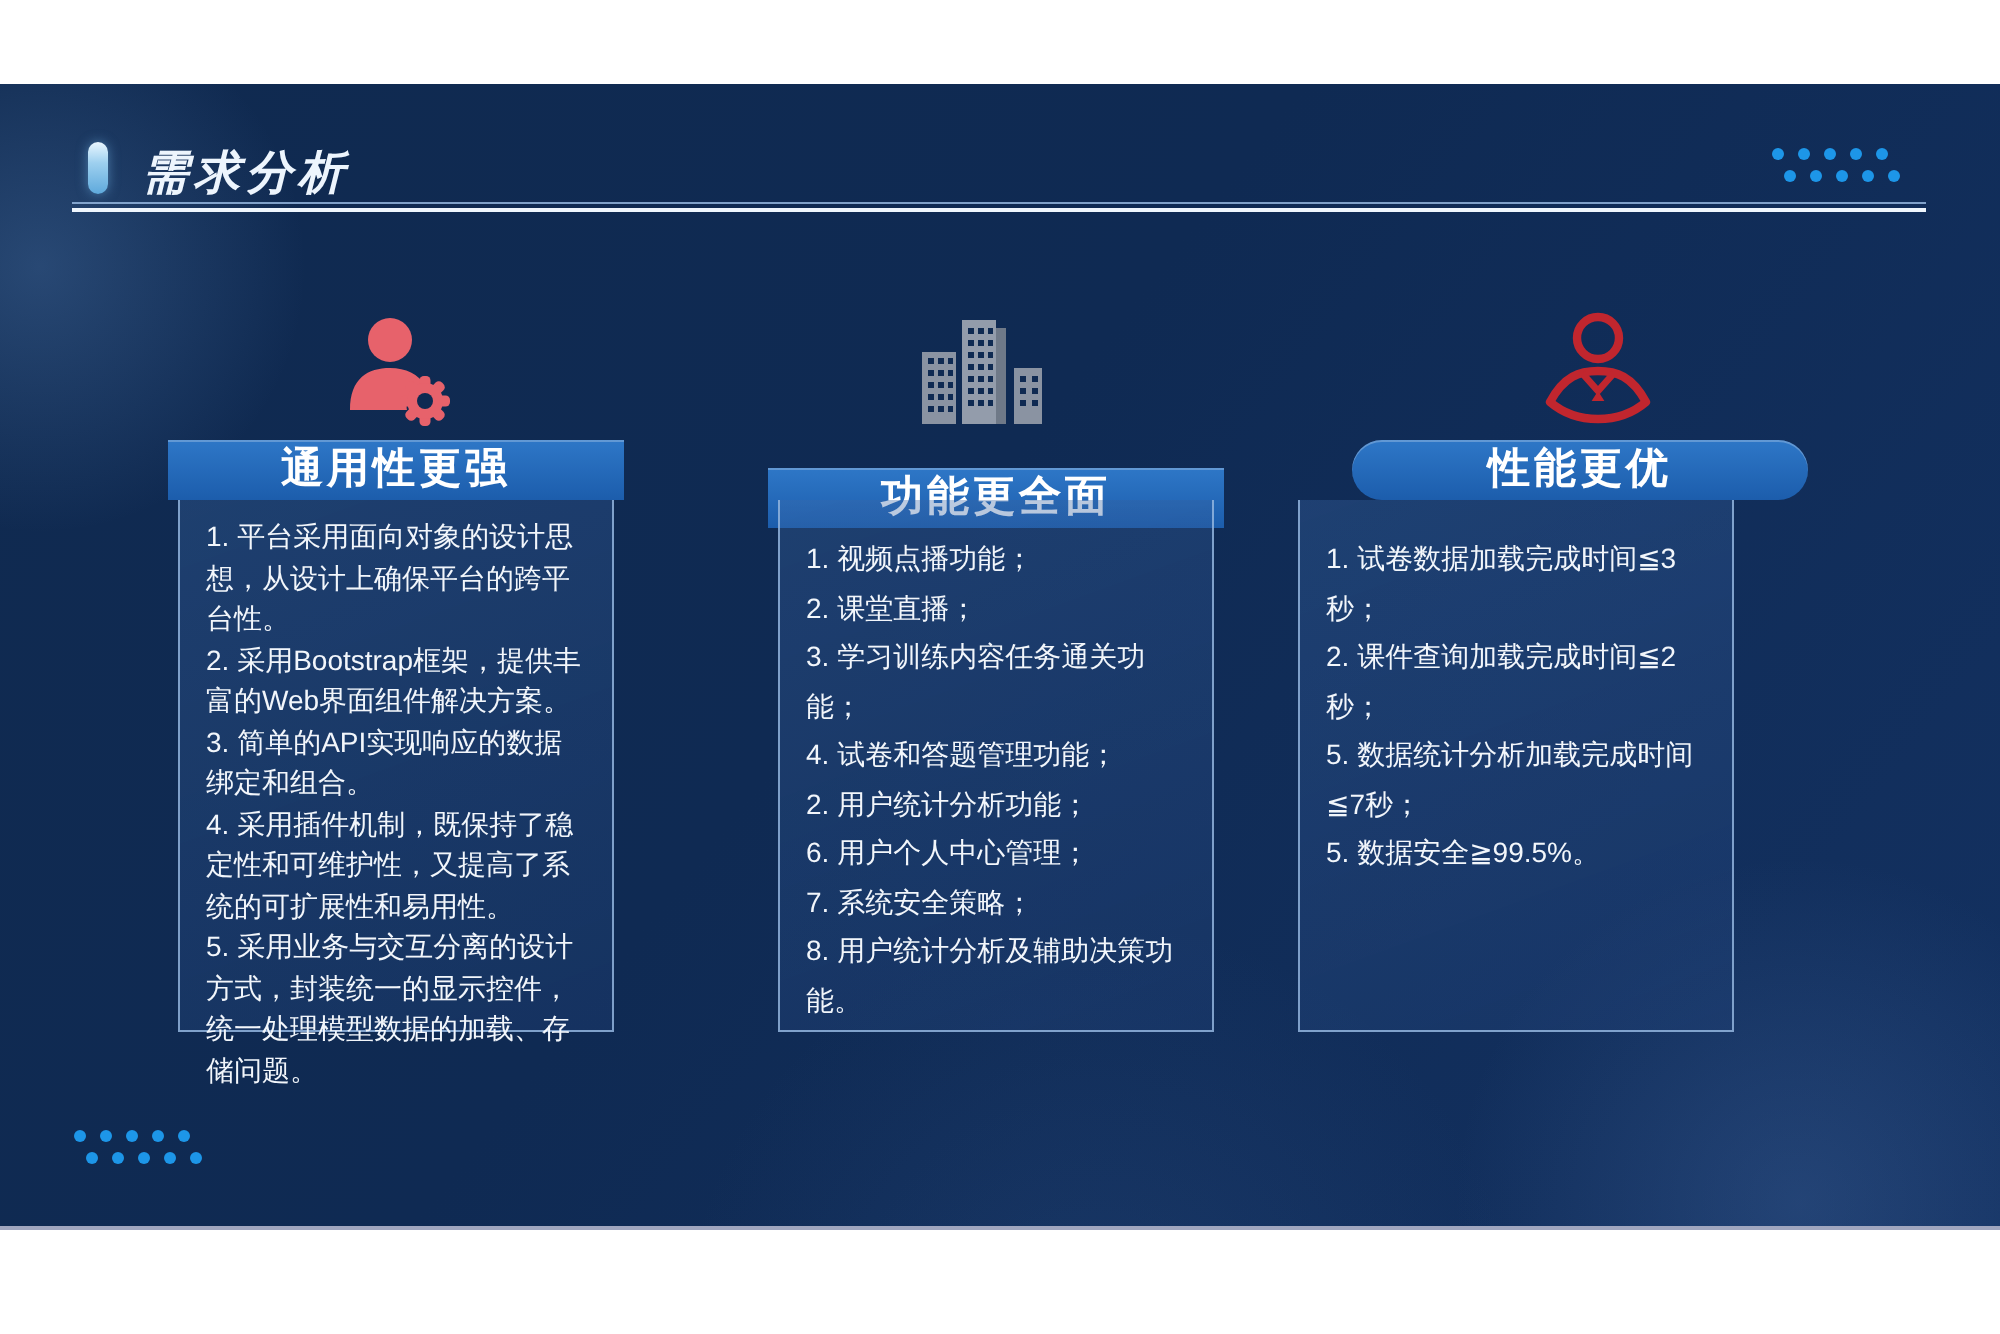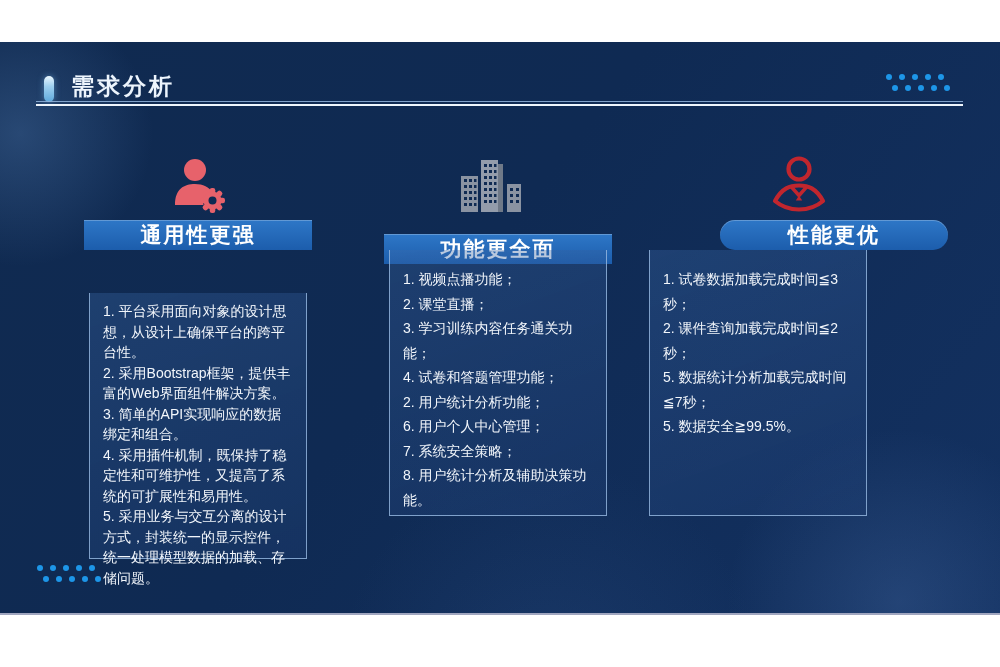--- a/index.html
+++ b/index.html
@@ -10,21 +10,21 @@
   .slide {
     position:absolute; left:0; top:42px; width:1000px; height:571px;
     background:
       radial-gradient(circle 190px at 2% 16%, rgba(96,142,198,0.30), rgba(96,142,198,0) 70%),
       radial-gradient(circle 240px at 90% 98%, rgba(86,126,186,0.25), rgba(86,126,186,0) 72%),
       radial-gradient(circle 300px at 55% 110%, rgba(60,100,160,0.18), rgba(60,100,160,0) 70%),
       linear-gradient(128deg, #102a50 0%, #0f2a53 45%, #133161 100%);
     border-bottom:2px solid #a0a6bf;
   }
   
-  .title-row { position:absolute; left:44px; top:29px; display:flex; align-items:flex-end; }
+  .title-row { position:absolute; left:44px; top:29px; display:flex; align-items:flex-start;font-style:italic; }
   .pill {
     width:10px; height:26px; border-radius:6px;
     background:linear-gradient(180deg,#eaf7ff 0%,#9ed0ef 40%,#5ea9dc 100%);
     box-shadow:0 0 6px rgba(120,190,240,0.5);
   }
   .title { margin-left:17px; font-size:23px; font-weight:600; color:#edf5fd; letter-spacing:3px; }
   .title-line { position:absolute; left:36px; top:59px; width:927px; height:7px; }
   .title-line::before { content:""; position:absolute; left:0; right:0; top:0; height:1px; background:rgba(148,182,222,0.85); }
   .title-line::after  { content:""; position:absolute; left:0; right:0; top:3px; height:2px; background:#eff6fd; }
   
@@ -39,28 +39,28 @@
   .icon-1 { left:171px; top:115px; }
   .icon-2 { left:459px; top:118px; }
   .icon-3 { left:770px; top:113px; }
   .hdr {
     position:absolute; top:178px; width:228px; height:30px;
     background:linear-gradient(180deg,#2e77c7 0%,#1c5dac 100%);
     box-shadow:inset 0 1px 0 rgba(255,255,255,0.25);
     color:#ffffff; font-size:21px; font-weight:700; text-align:center;
     line-height:30px; letter-spacing:2px;
   }
-  .hdr-1 { left:84px; } .hdr-2 { left:384px;margin-top:14px; } .hdr-3 { left:720px;border-radius:15px; }
+  .hdr-1 { left:84px; } .hdr-2 { left:384px;margin-top:14px; } .hdr-3 { left:676px;border-radius:15px; }
   .cbody {
     position:absolute; top:208px; width:218px; height:266px; box-sizing:border-box;
     background:linear-gradient(160deg, rgba(58,104,168,0.34) 0%, rgba(30,62,116,0.40) 100%);
     border:1px solid rgba(152,186,226,0.80); border-top:none;
     color:#f2f6fb; padding:8px 11px 0 13px;
   }
-  .cbody-1 { left:89px;margin-top:43px; } .cbody-2 { left:389px; } .cbody-3 { left:649px; }
+  .cbody-1 { left:89px; } .cbody-2 { left:389px; } .cbody-3 { left:649px; }
   .cbody p { margin:0; }
   .para-tight p { font-size:14px; line-height:20.5px; }
   .para-list  { padding-top:17px; }
   .para-list p { font-size:14px; line-height:24.5px; }
 </style>
 </head>
 <body>
 
 <div class="page">
   <div class="slide">

